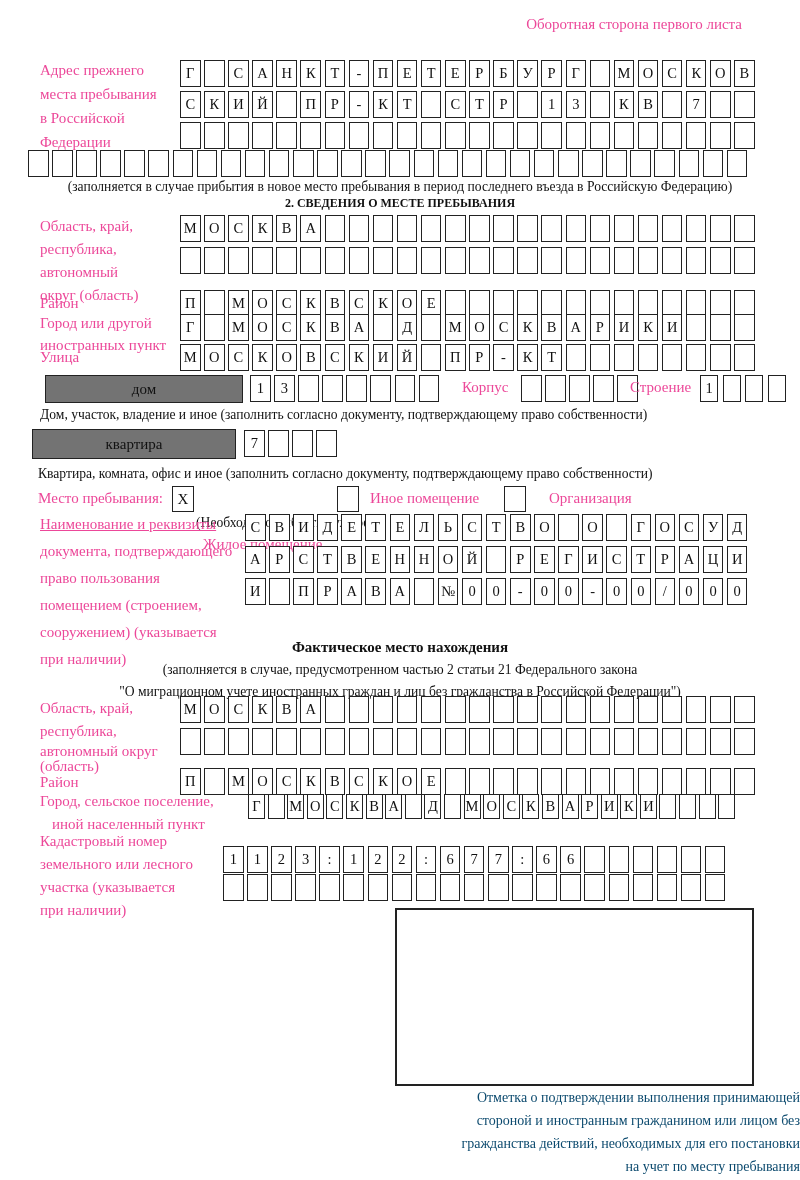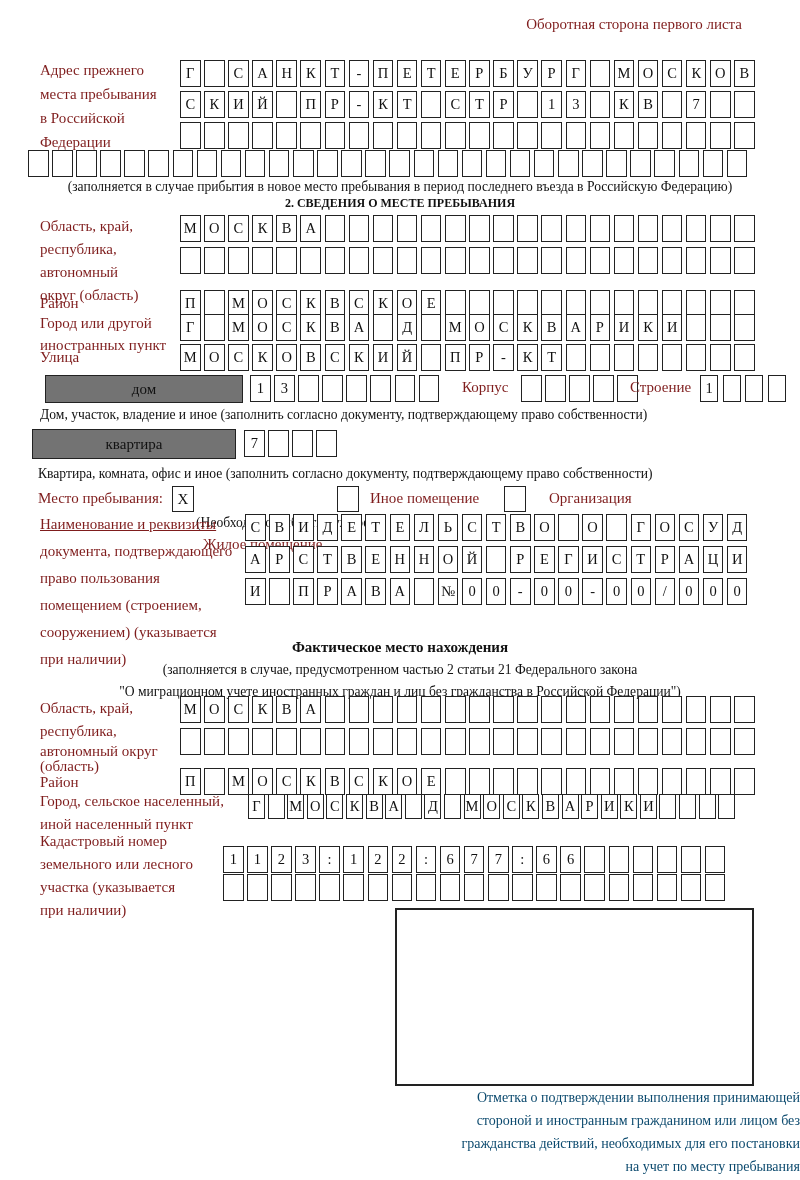--- a/index.html
+++ b/index.html
@@ -1,19 +1,19 @@
 <!DOCTYPE html>
 <html><head>
 <meta charset="utf-8">
 <style>
   html,body{margin:0;padding:0;background:#fff;}
   #page{position:relative;width:800px;height:1180px;background:#ffffff;color:#111;
         font-family:"Liberation Serif","DejaVu Serif",serif;overflow:hidden;}
   .abs{position:absolute;}
-  .lbl{font-size:15px;white-space:nowrap;color:#7f1d1d;}
+  .lbl{font-size:15px;white-space:nowrap;color:#ec4899;}
   .cap{font-size:13.6px;white-space:nowrap;color:#111;}
   .center{left:0;width:800px;text-align:center;}
   .title{font-size:12px;font-weight:bold;}
   .row{position:absolute;display:flex;gap:3.6px;}
   .cell{width:18.5px;height:25px;border:1.5px solid #222;display:flex;align-items:center;
         justify-content:center;font-size:14.5px;line-height:1;background:#fff;flex:none;}
   .row.narrow{gap:2.6px;} .row.narrow .cell{width:15px;height:23px;}
   .row.sparse{gap:4.5px;} .row.sparse .cell{width:16px;}
   .fieldrect{position:absolute;border:1.5px solid #222;display:flex;align-items:center;
         justify-content:center;font-size:15px;background:#737373;}
@@ -500,22 +500,22 @@
       <span class="cell"></span>
       <span class="cell"></span>
       <span class="cell"></span>
       <span class="cell"></span>
       <span class="cell"></span>
       <span class="cell"></span>
       <span class="cell"></span>
       <span class="cell"></span>
     </div>
 
-  <div class="abs lbl" style="left:40px;top:793px;">Город, сельское населенный,</div>
-  <div class="abs lbl" style="left:40px;top:816px;">иной населенный пункт</div>
+  <div class="abs lbl" style="left:40px;top:793px;">Город, сельское поселение,</div>
+  <div class="abs lbl" style="left:52px;top:816px;">иной населенный пункт</div>
   <div class="row narrow" style="left:248px;top:794px;">
       <span class="cell">Г</span>
       <span class="cell"></span>
       <span class="cell">М</span>
       <span class="cell">О</span>
       <span class="cell">С</span>
       <span class="cell">К</span>
       <span class="cell">В</span>
       <span class="cell">А</span>
       <span class="cell"></span>

